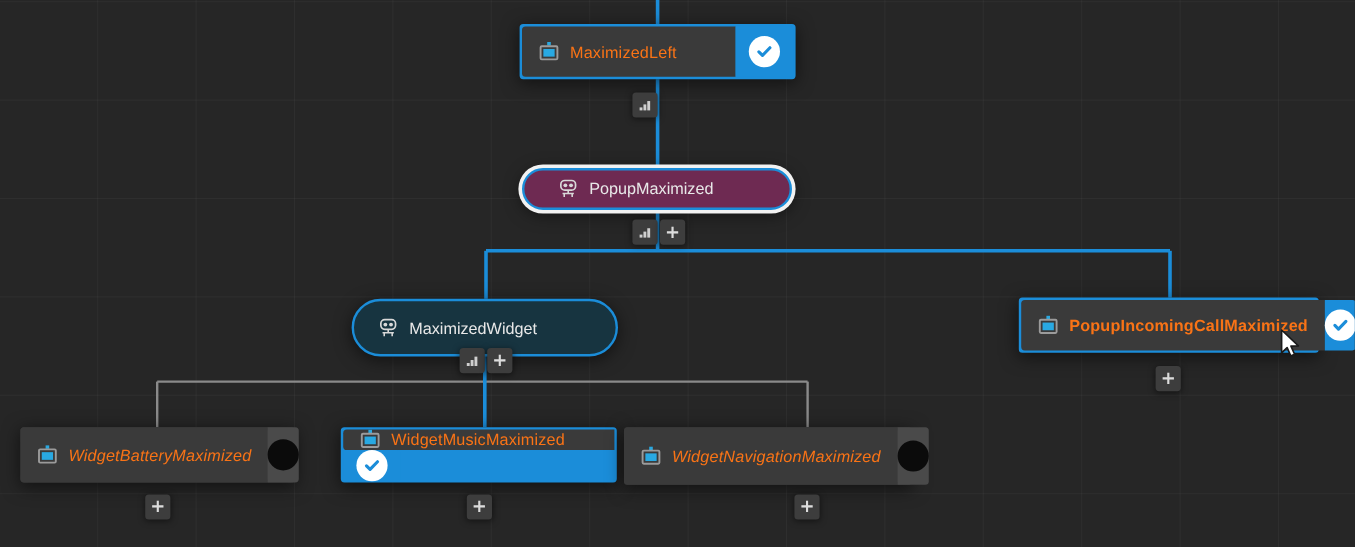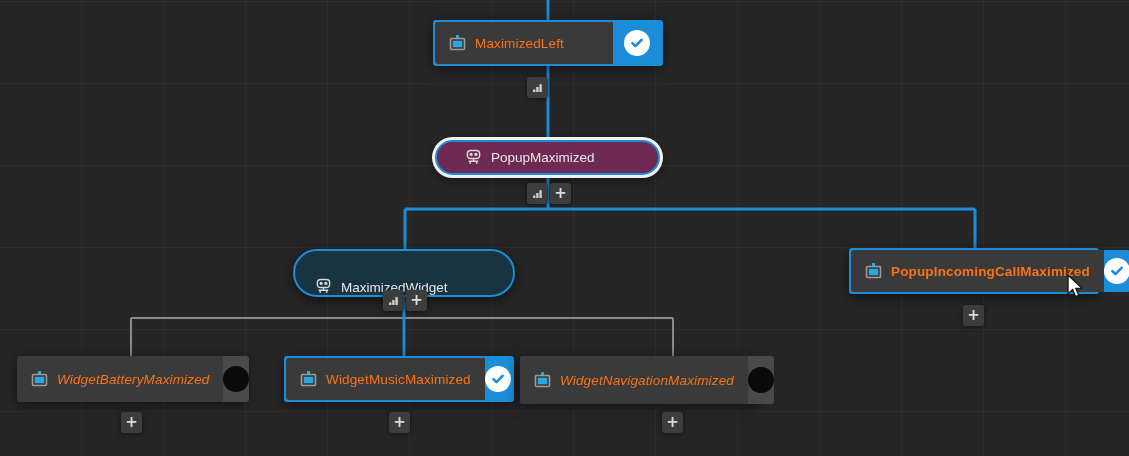--- a/index.html
+++ b/index.html
@@ -136,21 +136,21 @@
       <svg width="17" height="17" viewBox="0 0 18 18">
         <rect x="2.5" y="1.5" width="13" height="8.5" rx="3.5" fill="none" stroke="#d8d8d8" stroke-width="1.5"></rect>
         <circle cx="6.5" cy="5.8" r="1.7" fill="#d8d8d8"></circle>
         <circle cx="11.5" cy="5.8" r="1.7" fill="#d8d8d8"></circle>
         <path d="M9,10 L9,13 M4,13 L14,13 M5.5,13 L5.5,16 M12.5,13 L12.5,16" stroke="#d8d8d8" stroke-width="1.4" fill="none"></path>
       </svg>
     </span>
     <span class="label">PopupMaximized</span>
   </div>
 
-  <div class="node pill-node pill-widget" style="left:293px;top:249px;width:222px;height:48px;align-items:flex-end;">
+  <div class="node pill-node pill-widget" style="left:293px;top:249px;width:222px;height:48px;">
     <span class="icon">
       <svg width="17" height="17" viewBox="0 0 18 18">
         <rect x="2.5" y="1.5" width="13" height="8.5" rx="3.5" fill="none" stroke="#d8d8d8" stroke-width="1.5"></rect>
         <circle cx="6.5" cy="5.8" r="1.7" fill="#d8d8d8"></circle>
         <circle cx="11.5" cy="5.8" r="1.7" fill="#d8d8d8"></circle>
         <path d="M9,10 L9,13 M4,13 L14,13 M5.5,13 L5.5,16 M12.5,13 L12.5,16" stroke="#d8d8d8" stroke-width="1.4" fill="none"></path>
       </svg>
     </span>
     <span class="label">MaximizedWidget</span>
   </div>
@@ -184,21 +184,21 @@
           <rect x="3.8" y="5.8" width="9.4" height="6.4" fill="#29a9e2"></rect>
         </svg>
       </span>
       <span class="label">WidgetBatteryMaximized</span>
     </div>
     <div class="state">
       <span class="dot-badge"></span>
     </div>
   </div>
 
-  <div class="node rect-node sel" style="left:284px;top:356px;width:230px;height:46px;">
+  <div class="node rect-node sel" style="left:284px;top:356px;width:230px;height:46px;flex-direction:column;">
     <div class="body">
       <span class="icon">
         <svg width="17" height="17" viewBox="0 0 17 17">
           <rect x="7" y="0" width="3" height="3" fill="#2aa8e0"></rect>
           <rect x="1.5" y="3.5" width="14" height="11" rx="1" fill="none" stroke="#9b9b9b" stroke-width="1.6"></rect>
           <rect x="3.8" y="5.8" width="9.4" height="6.4" fill="#29a9e2"></rect>
         </svg>
       </span>
       <span class="label">WidgetMusicMaximized</span>
     </div>

